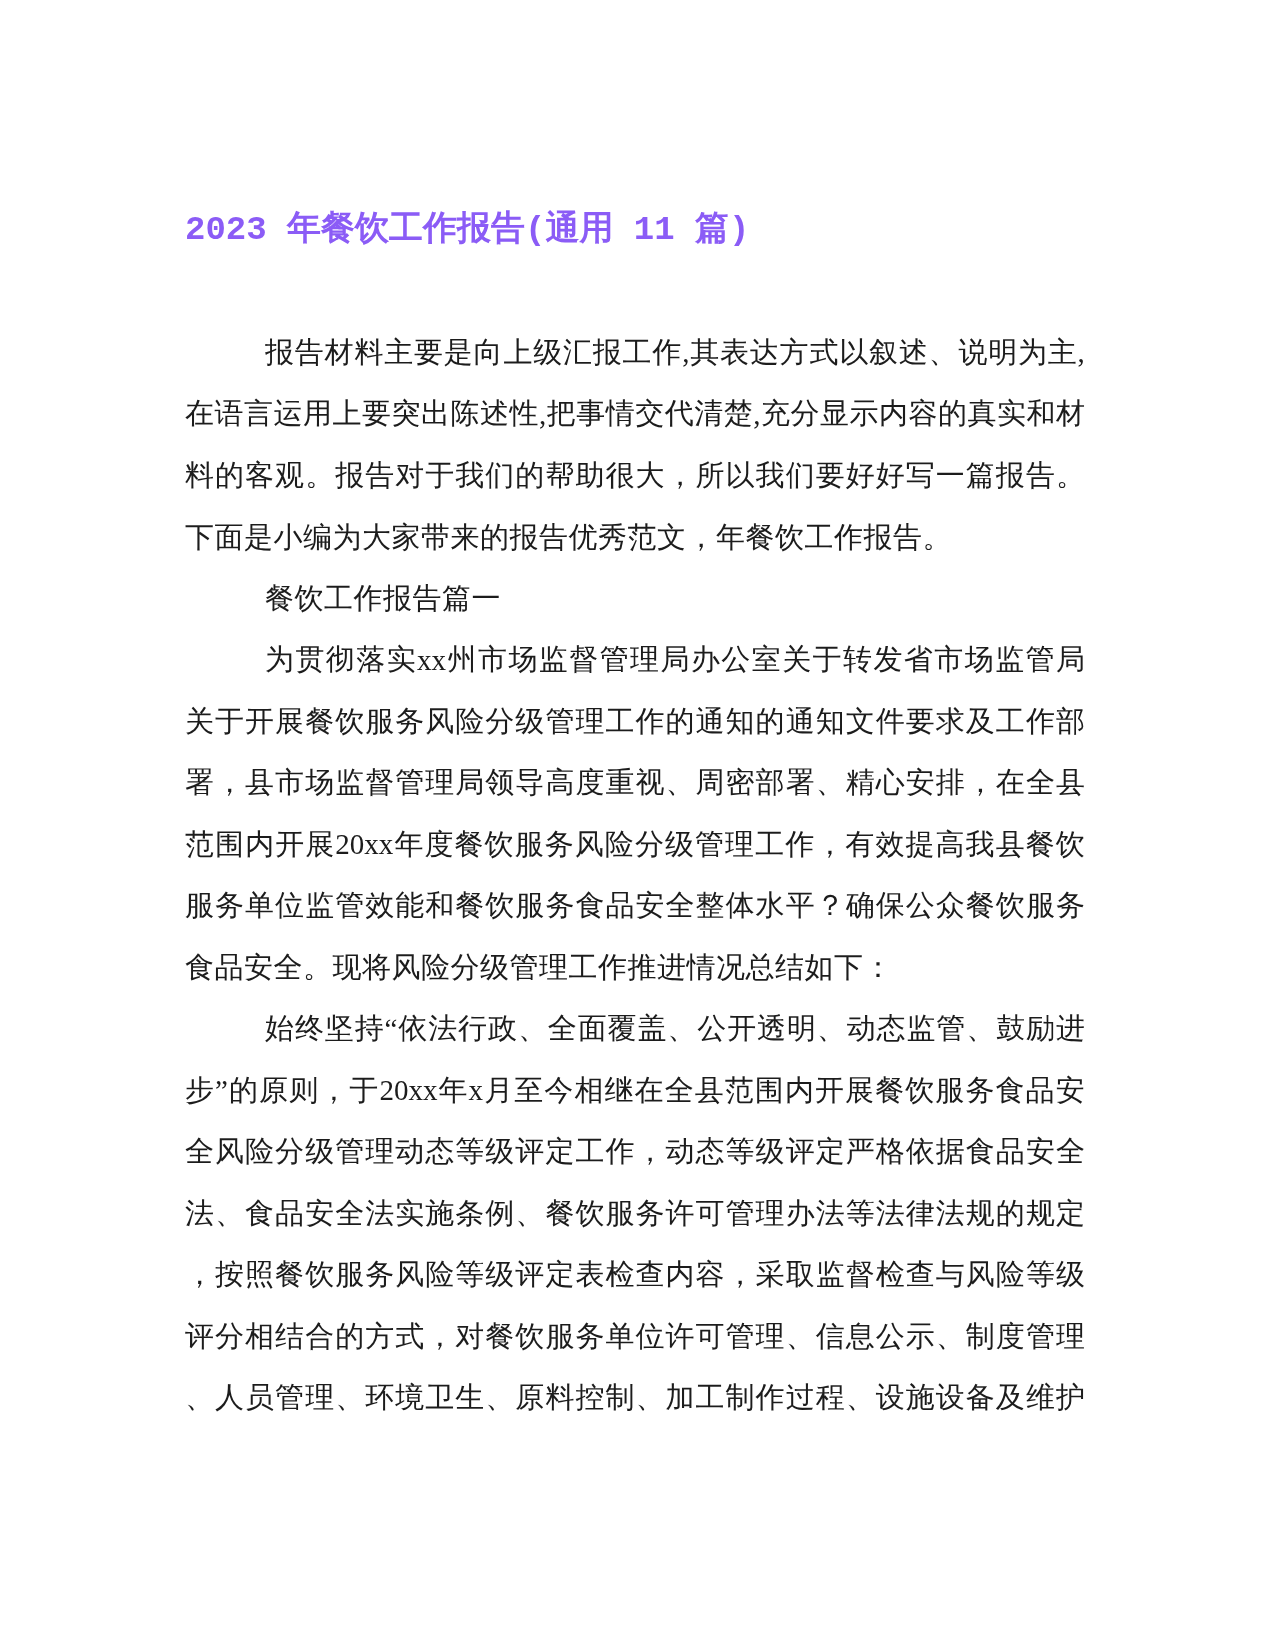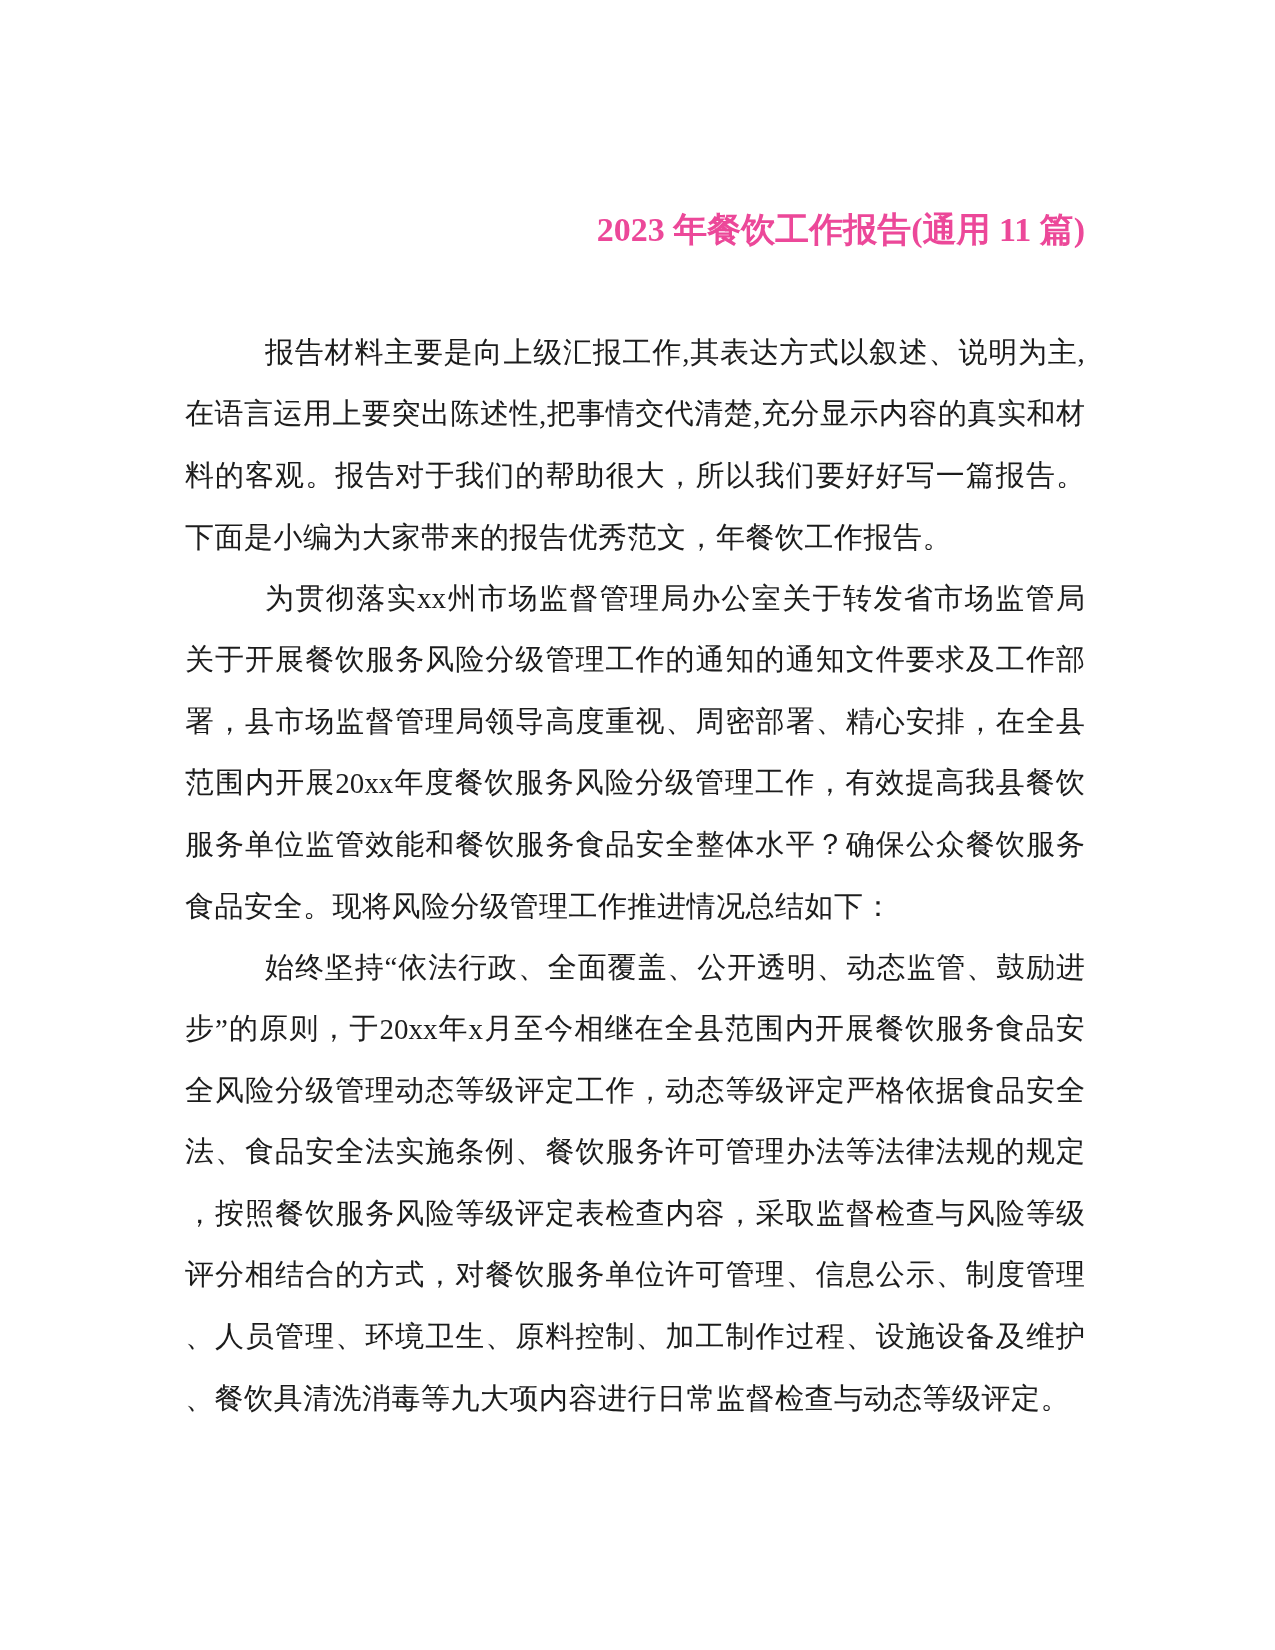--- a/index.html
+++ b/index.html
@@ -14,26 +14,26 @@
     background: #ffffff;
     overflow: hidden;
     color: #1c1c1c;
     font-family: "Liberation Serif", "DejaVu Serif", serif;
   }
   .doc-title {
     position: absolute;
     top: 209px;
     left: 185px;
     width: 900px;
-    text-align: right;
+    text-align: left;
     font-size: 34px;
     line-height: 42px;
     font-weight: bold;
-    color: #ec4899;
-    font-family: Liberation Serif, serif;
+    color: #8b5cf6;
+    font-family: Liberation Mono, monospace;
     white-space: nowrap;
   }
   .doc-body {
     position: absolute;
     left: 185px;
     top: 322px;
     width: 900px;
   }
   
   .line {
@@ -154,20 +154,21 @@
         <span>好</span>
         <span>好</span>
         <span>写</span>
         <span>一</span>
         <span>篇</span>
         <span>报</span>
         <span>告</span>
         <span>。</span>
       </div>
       <div class="line end">下面是小编为大家带来的报告优秀范文，年餐饮工作报告。</div>
+      <div class="line indent end">餐饮工作报告篇一</div>
       <div class="line indent">
         <span>为</span>
         <span>贯</span>
         <span>彻</span>
         <span>落</span>
         <span>实</span>
         <span>xx</span>
         <span>州</span>
         <span>市</span>
         <span>场</span>
@@ -533,15 +534,14 @@
         <span>程</span>
         <span>、</span>
         <span>设</span>
         <span>施</span>
         <span>设</span>
         <span>备</span>
         <span>及</span>
         <span>维</span>
         <span>护</span>
       </div>
-      <div class="line end">、餐饮具清洗消毒等九大项内容进行日常监督检查与动态等级评定。</div>
     </div>
 </div>
 
 </body></html>

